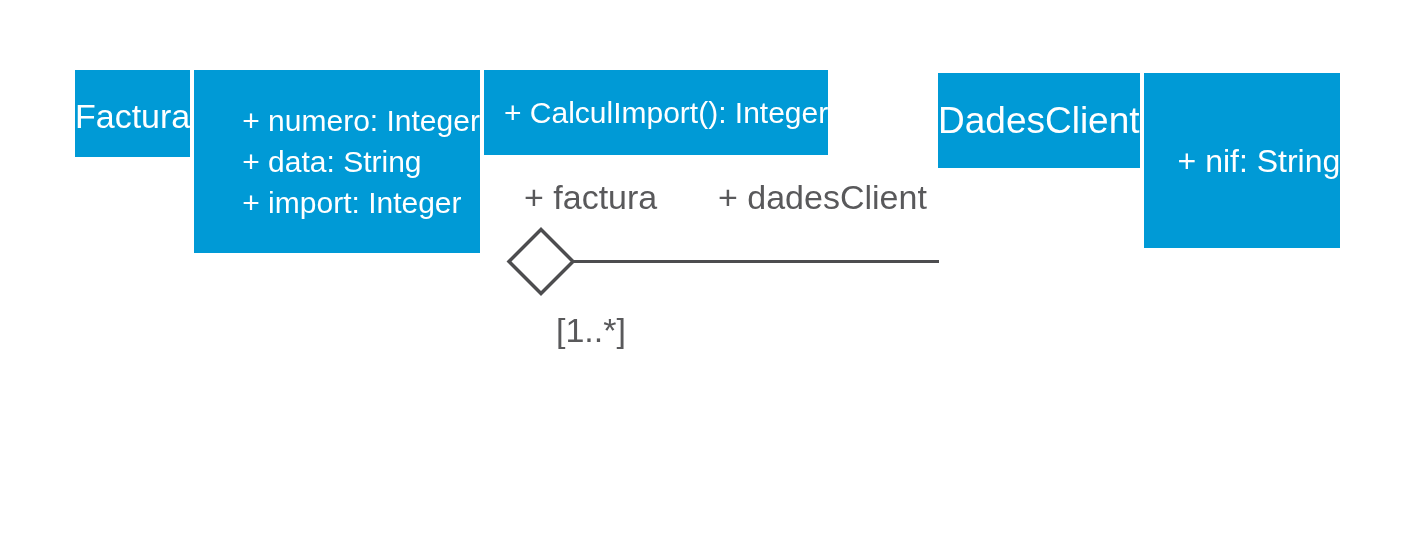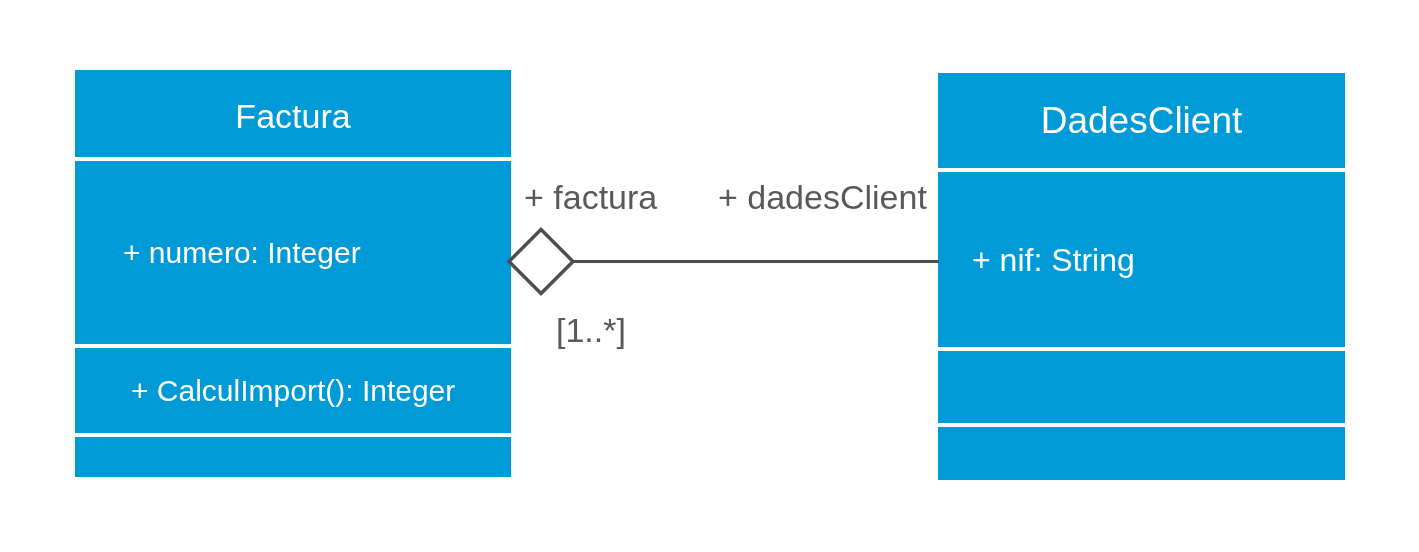--- a/index.html
+++ b/index.html
@@ -13,21 +13,20 @@
   body{font-family:"Liberation Sans", sans-serif;}
   .canvas{
     position:relative;
     width:1419px;height:552px;
     background:var(--bg);
     overflow:hidden;
   }
   .class-box{
     position:absolute;
     display:flex;
-    flex-direction:column;
     gap:4px;
     background:transparent;
   }
   .sec{
     background:var(--class-fill);
     color:var(--class-text);
     box-sizing:border-box;
   }
   .sec.title{
     display:flex;
@@ -65,22 +64,24 @@
 </style>
 </head>
 <body>
 
 <div class="canvas">
 
   <section class="class-box" style="left:75px;top:70px;width:436px;height:407px">
     <div class="sec title" style="height:87px;padding-top:5px">Factura</div>
     <div class="sec attrs" style="height:183px;padding-left:48px;line-height:41px">
       <div class="attr-line">+ numero: Integer</div>
+      <div class="attr-line">+ data: String</div>
+      <div class="attr-line">+ import: Integer</div>
     </div>
-    <div class="sec ops" style="height:85px;padding-left:56px">
+    <div class="sec ops" style="height:85px;padding-left:20px">
       <div class="attr-line">+ CalculImport(): Integer</div>
     </div>
     <div class="sec empty"></div>
   </section>
 
   <section class="class-box" style="left:938px;top:73px;width:407px;height:407px">
     <div class="sec title" style="height:95px;font-size:37px">DadesClient</div>
     <div class="sec attrs" style="height:175px;padding-left:34px;line-height:50px;font-size:32px">
       <div class="attr-line">+ nif: String</div>
     </div>

